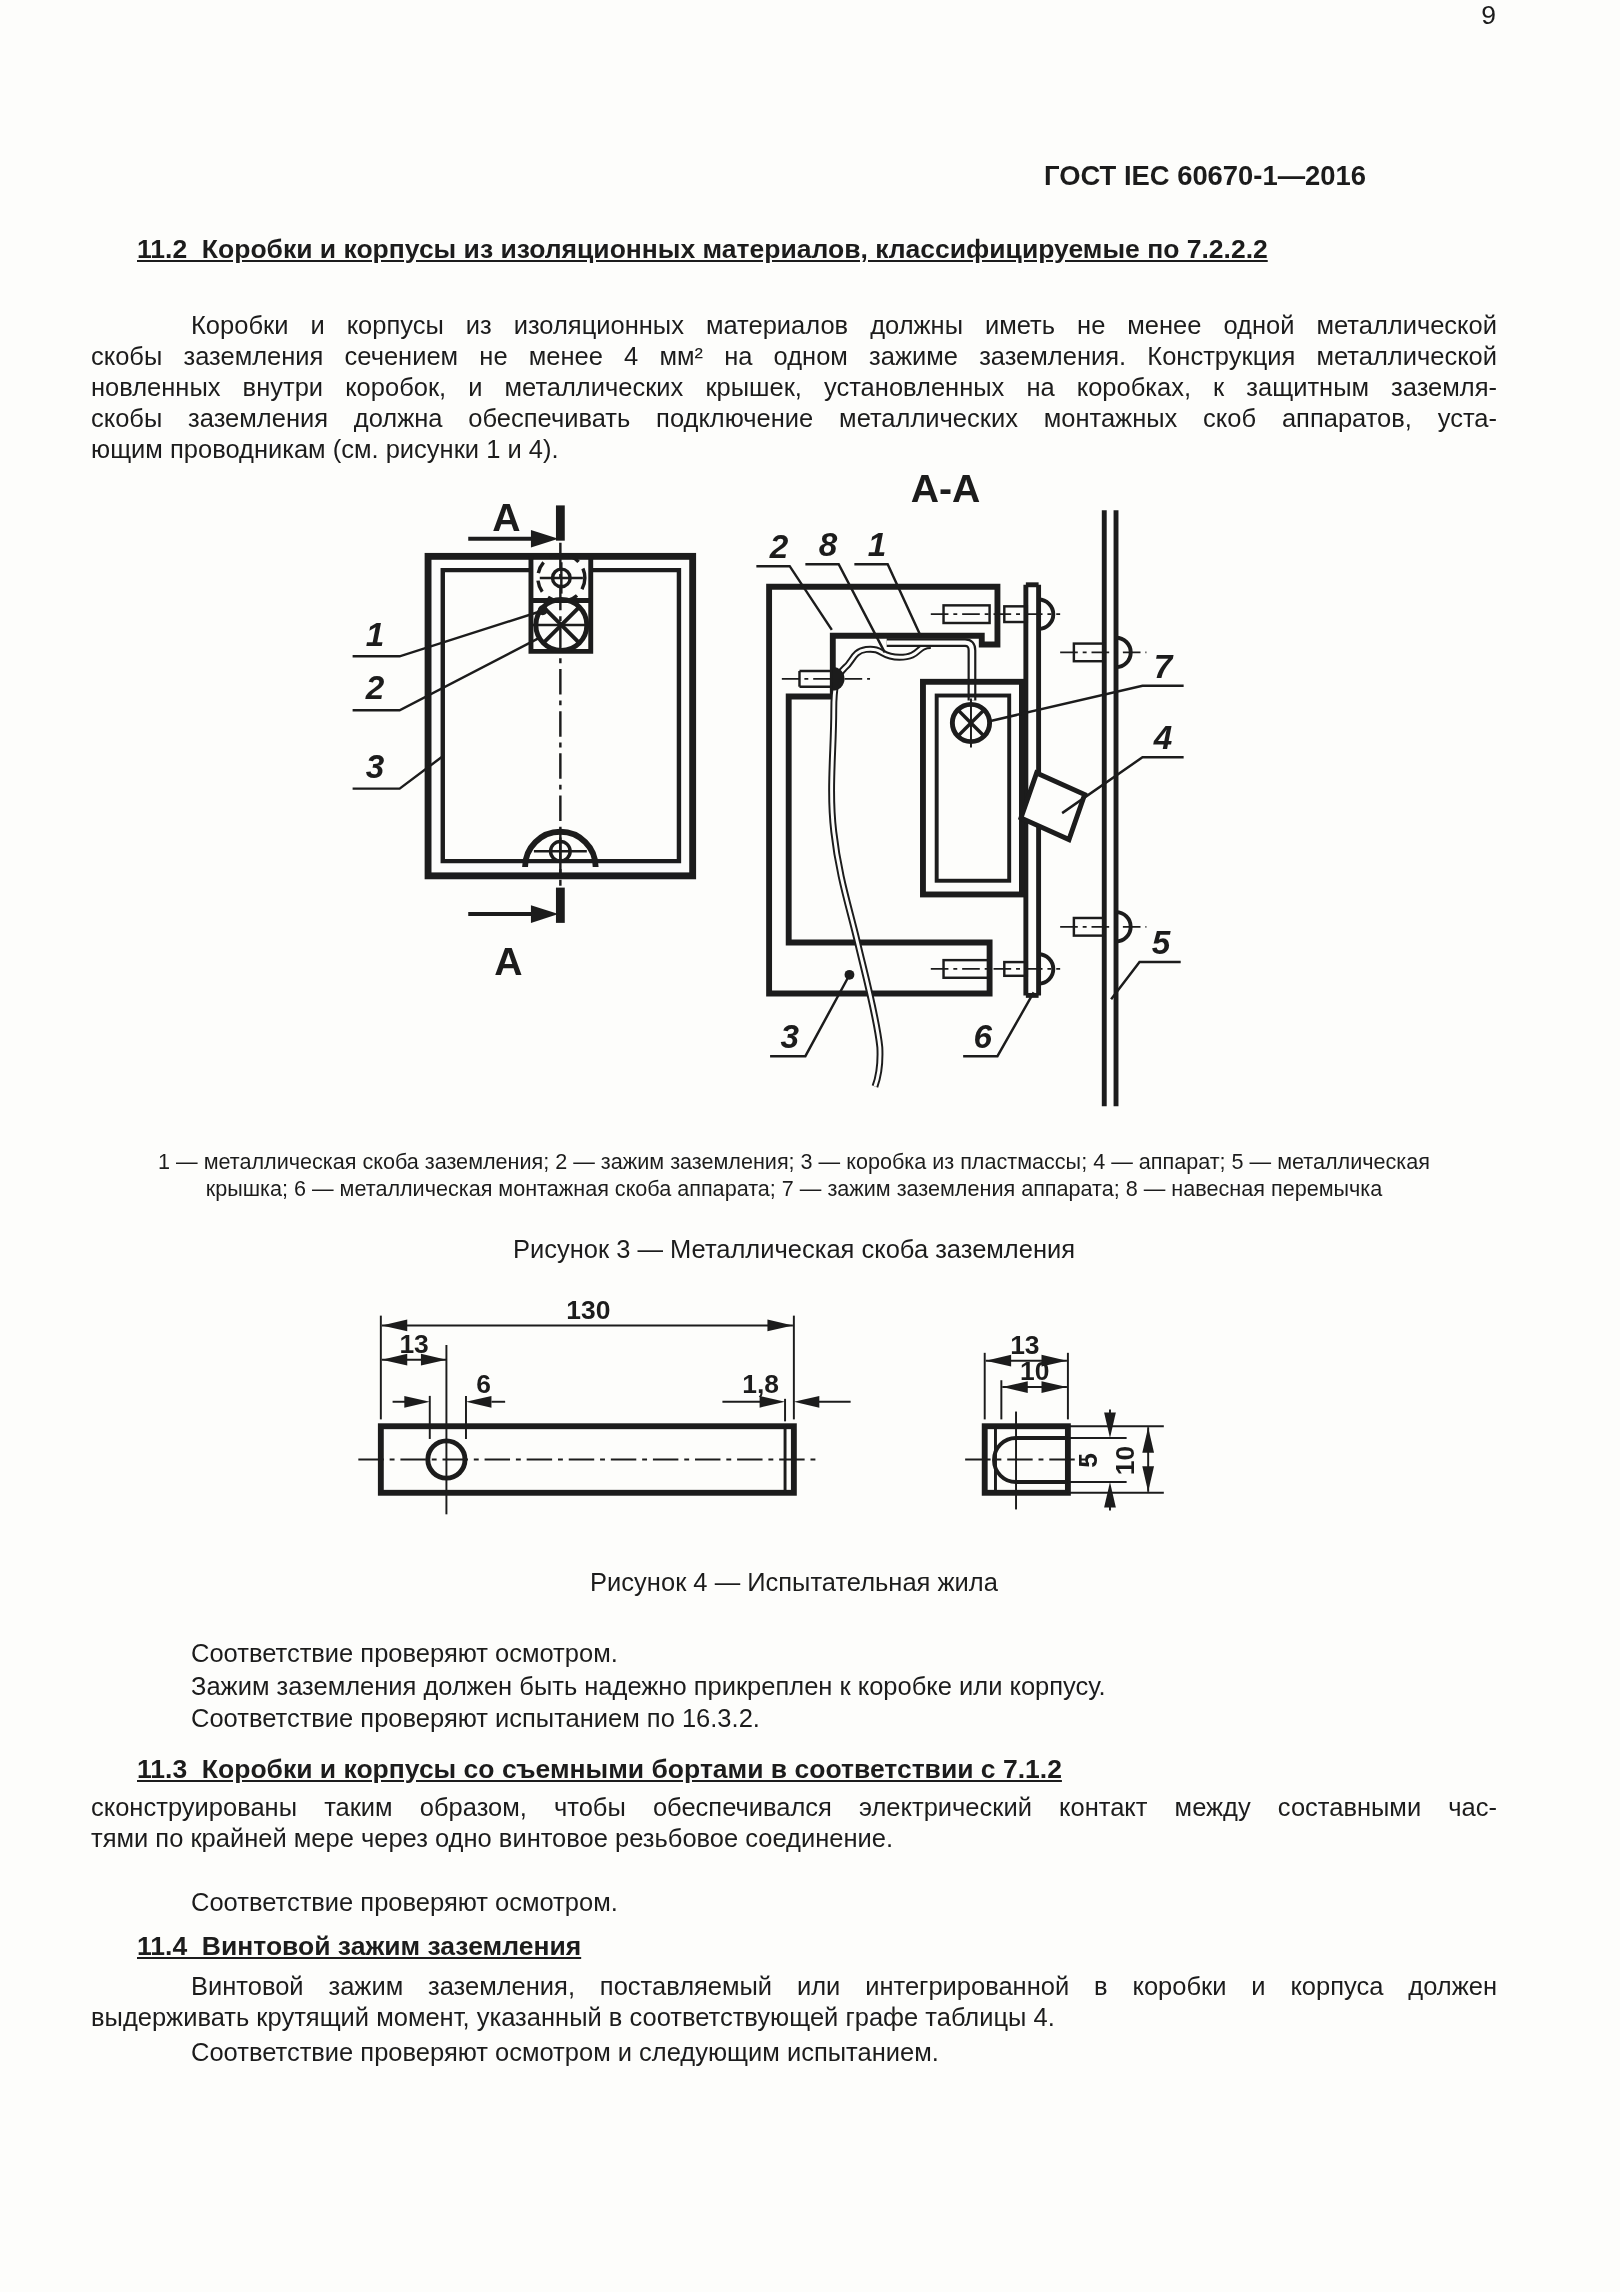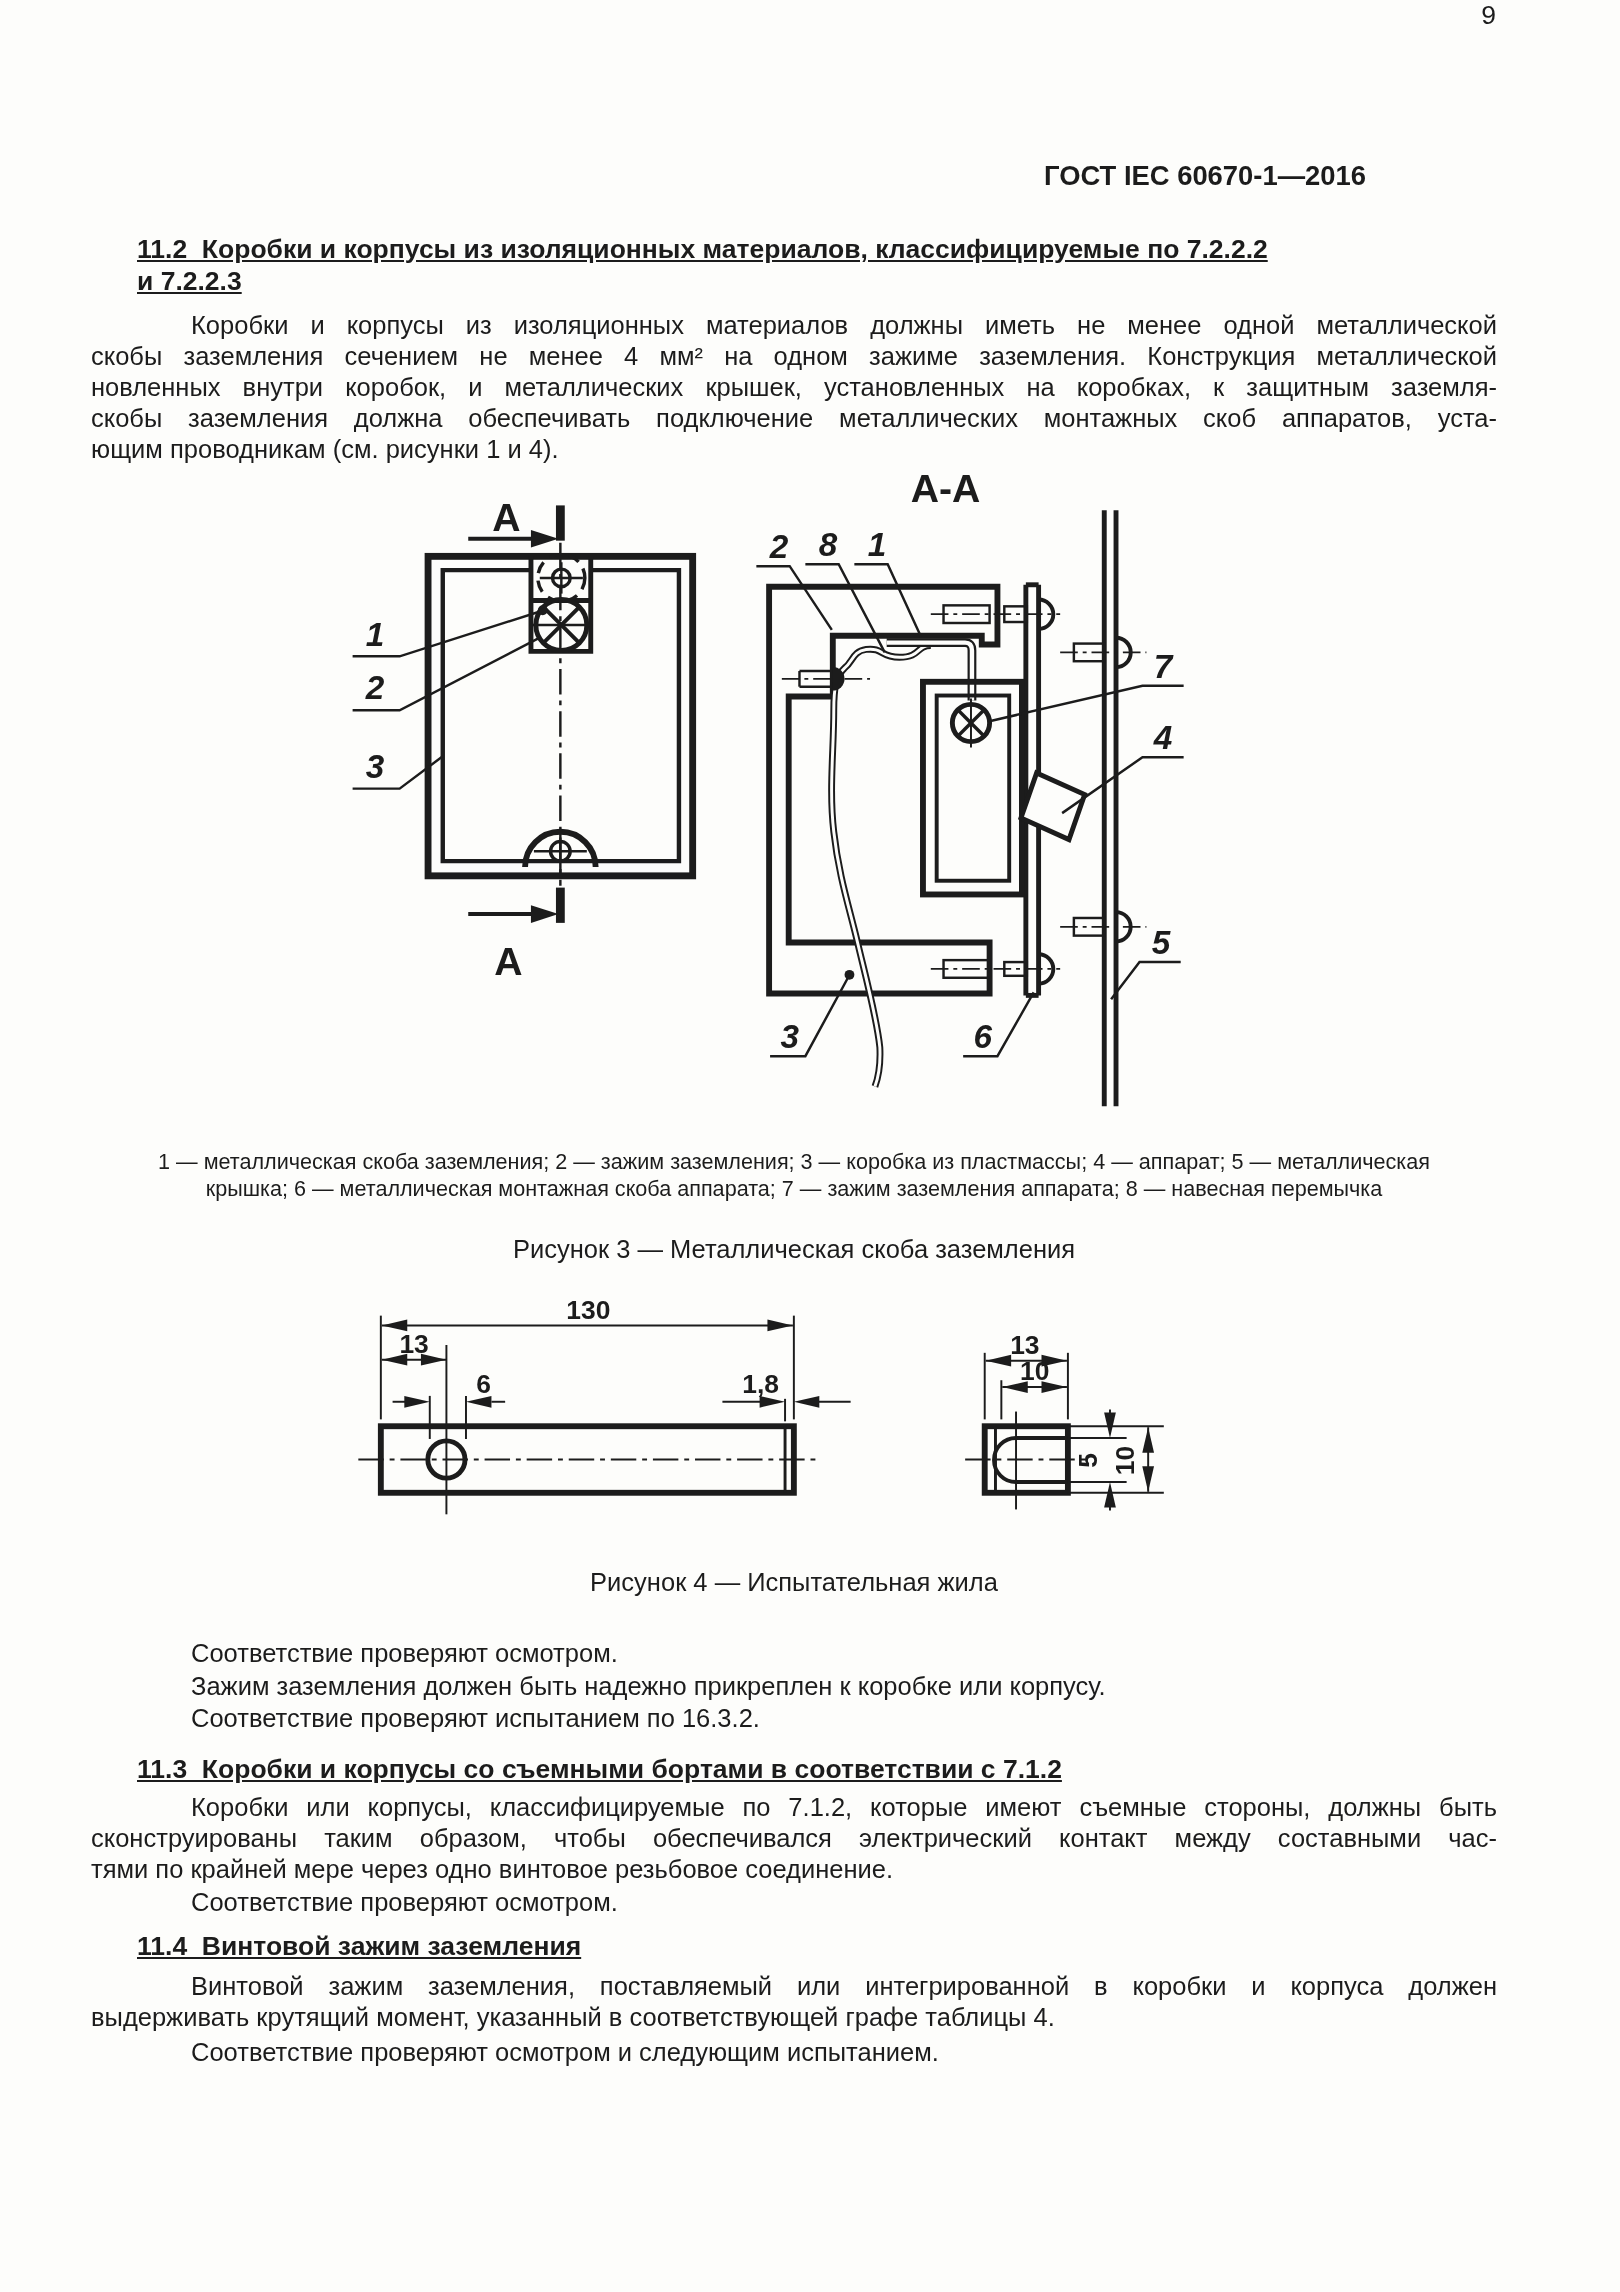--- a/index.html
+++ b/index.html
@@ -30,21 +30,20 @@
 </style>
 </head>
 <body>
 
 <div class="page">
 
   <div class="hdr">ГОСТ IEC 60670-1—2016</div>
 
   <div class="h2" style="top:233px">
     <div>11.2&nbsp; Коробки и корпусы из изоляционных материалов, классифицируемые по 7.2.2.2</div>
-    <div>и 7.2.2.3</div>
   </div>
 
   <div class="bl" style="top:310px">
     <div class="jl ind">Коробки и корпусы из изоляционных материалов должны иметь не менее одной металлической</div>
     <div class="jl">скобы заземления сечением не менее 4 мм² на одном зажиме заземления. Конструкция металлической</div>
     <div class="jl">новленных внутри коробок, и металлических крышек, установленных на коробках, к защитным заземля-</div>
     <div class="jl">скобы заземления должна обеспечивать подключение металлических монтажных скоб аппаратов, уста-</div>
     <div>ющим проводникам (см. рисунки 1 и 4).</div>
   </div>
 
@@ -297,21 +296,20 @@
 
   <div class="cap" style="top:1568px">Рисунок 4 — Испытательная жила</div>
 
   <div class="single it" style="top:1638px">Соответствие проверяют осмотром.</div>
   <div class="single" style="top:1671px">Зажим заземления должен быть надежно прикреплен к коробке или корпусу.</div>
   <div class="single it" style="top:1703px">Соответствие проверяют испытанием по 16.3.2.</div>
 
   <div class="h2" style="top:1753px">11.3&nbsp; Коробки и корпусы со съемными бортами в соответствии с 7.1.2</div>
 
   <div class="bl" style="top:1792px">
-    <div class="jl ind">Коробки или корпусы, классифицируемые по 7.1.2, которые имеют съемные стороны, должны быть</div>
     <div class="jl">сконструированы таким образом, чтобы обеспечивался электрический контакт между составными час-</div>
     <div>тями по крайней мере через одно винтовое резьбовое соединение.</div>
   </div>
 
   <div class="single it" style="top:1887px">Соответствие проверяют осмотром.</div>
 
   <div class="h2" style="top:1930px">11.4&nbsp; Винтовой зажим заземления</div>
 
   <div class="bl" style="top:1971px">
     <div class="jl ind">Винтовой зажим заземления, поставляемый или интегрированной в коробки и корпуса должен</div>

